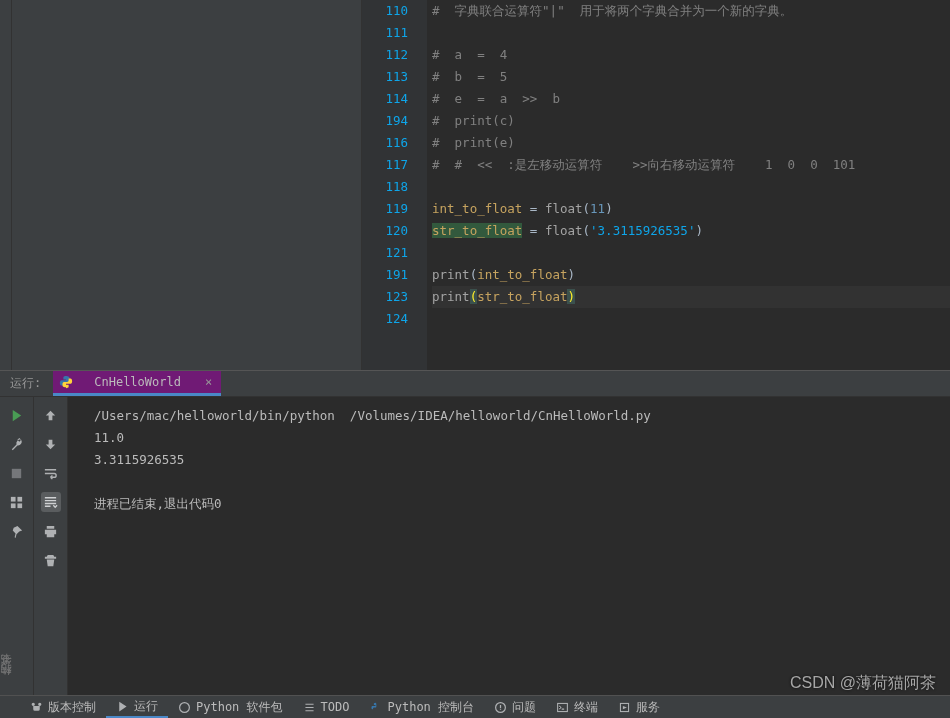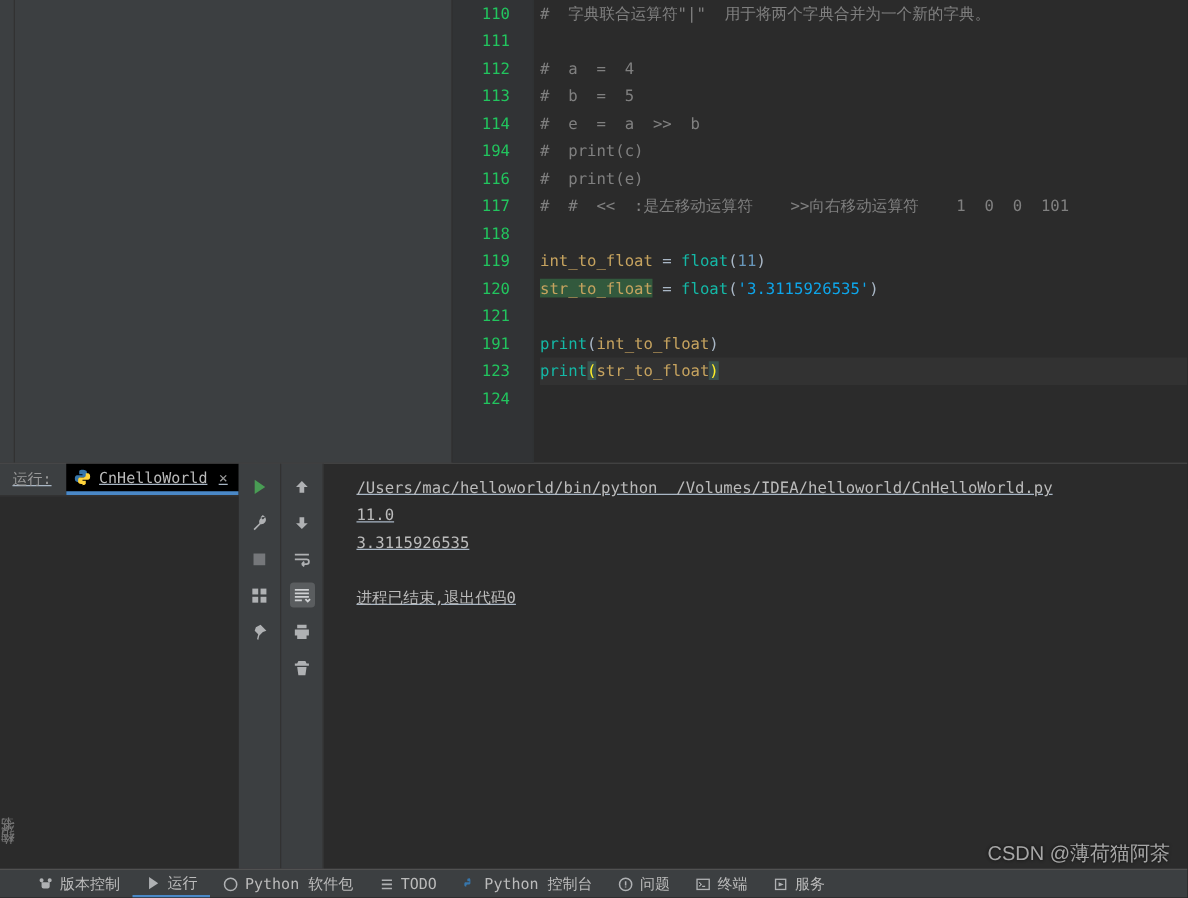--- a/index.html
+++ b/index.html
@@ -13,66 +13,65 @@
     overflow: hidden;
     position: relative;
   }
   .main-layout { display: flex; height: 370px; }
   .side-panel { width: 12px; background: #3c3f41; border-right: 1px solid #323232;}
   .project-tree { width: 350px; background: #3c3f41; border-right: 1px solid #323232;}
   .editor { flex: 1; display: flex; background: #2b2b2b; }
   .gutter {
     width: 65px;
     background: #313335;
-    color: #22c55e;
+    color: #0ea5e9;
     text-align: right;
     padding-right: 18px;
     padding-top: 0;
     font-size: 12.5px;
     line-height: 22px;
     user-select: none;
     border-right: 1px solid #313335;
   }
   .gutter div { height: 22px; }
   .code-area { flex: 1; padding-left: 5px; padding-top:0; line-height: 22px; font-size: 12.5px; position: relative;}
   .code-line { height: 22px; white-space: pre; }
   .code-line.current { background: #323232; }
   .c-comment { color: #808080; }
   .c-var { color: #c6a35f; }
   .c-op { color: #a9b7c6; }
-  .c-builtin { color: #14b8a6; text-align: right; }
+  .c-builtin { color: #a3a3a3; text-align: right; }
   .c-num { color: #6897bb; }
   .c-str { color: #0ea5e9; text-align: center; }
   .c-paren-hl { background: #3b514d; color:#ffef28; }
   .c-var-hl { background: #32593d; }
 
   .run-panel {
     height: 325px;
     background: #2b2b2b;
     border-top: 1px solid #555555;
     display: flex;
-    flex-direction: row;
-    text-decoration: underline;
+    flex-direction: column;
   }
   .run-header {
     height: 26px;
     background: #3c3f41;
     display: flex;
     align-items: center;
     padding-left: 10px;
     font-size: 12px;
     color: #bbbbbb;
     border-bottom: 1px solid #323232;
   }
   .run-header .label { color:#999999; margin-right: 12px;}
   .run-tab {
-    display: flex; align-items: center; gap: 6px;
+    display: flex; align-items: center; gap: 21px;
     padding: 0 6px; height: 100%;
     border-bottom: 3px solid #4a88c7;
-    background: #000000;
+    background: #701a75;
   }
   .run-tab .py-icon { width:14px; height:14px; }
   .run-tab .close { color:#999; cursor:pointer; padding:0 3px;}
   .run-body { flex:1; display:flex; background:#2b2b2b; }
   .run-left-icons {
     width: 34px; background:#3c3f41;
     display:flex; flex-direction:column; align-items:center;
     padding-top: 8px; gap: 9px;
     border-right: 1px solid #323232;
   }

